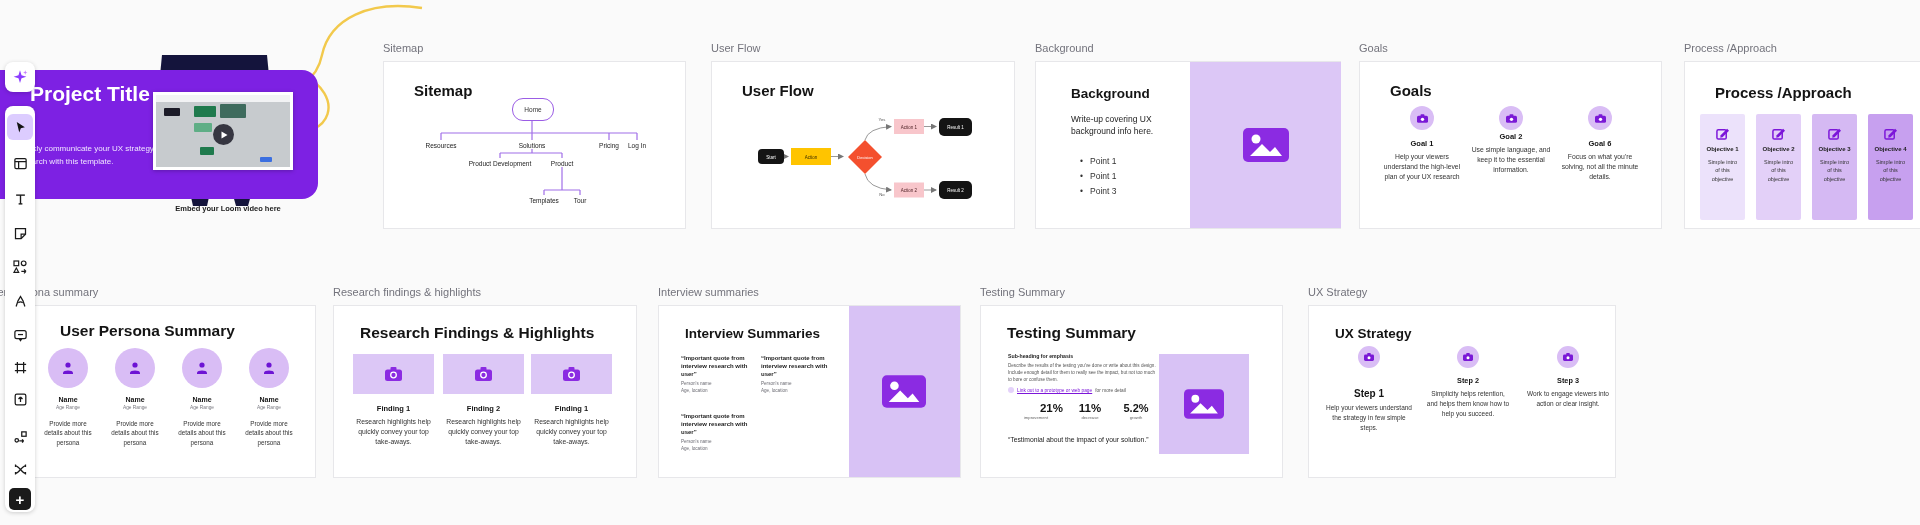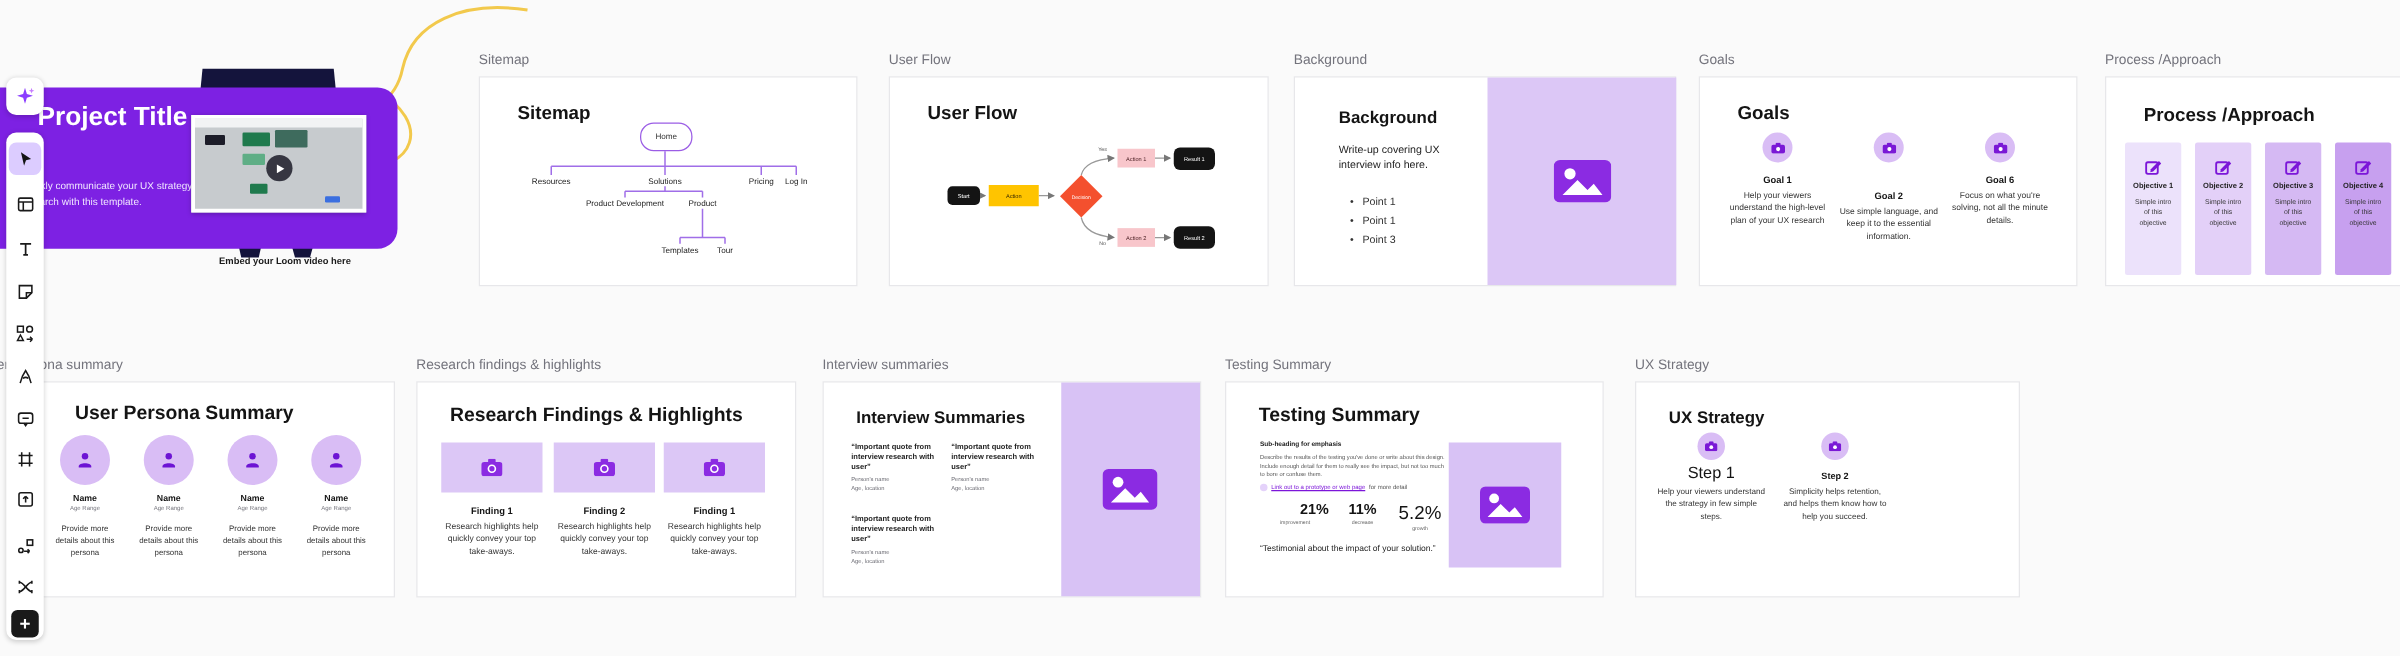--- a/index.html
+++ b/index.html
@@ -128,21 +128,21 @@
   <div class="card-label" style="left:1035px;top:42px;">Background</div>
   <div class="card" style="left:1035px;top:61px;width:306px;height:168px;">
     <div class="panel" style="left:154px;top:0;width:151px;height:166px;">
       <svg class="abs" style="left:53px;top:66px;" width="46" height="34" viewBox="0 0 46 34">
         <rect x="0" y="0" width="46" height="34" rx="5" fill="#8b2be2"></rect>
         <circle cx="13" cy="11" r="4.5" fill="#fff"></circle>
         <path d="M7,28 L19,16 L27,24 L32,19 L39,28 Z" fill="#fff"></path>
       </svg>
     </div>
     <div class="ttl abs" style="left:35px;top:24px;font-size:13.5px;">Background</div>
-    <div class="abs" style="left:35px;top:52px;width:114px;font-size:8.5px;color:#222;line-height:1.4;">Write-up covering UX interview info here.</div>
+    <div class="abs" style="left:35px;top:52px;width:114px;font-size:8.5px;color:#222;line-height:1.4;">Write-up covering UX background info here.</div>
     <div class="abs" style="left:44px;top:92px;">
       <div class="bullet">Point 1</div>
       <div class="bullet">Point 1</div>
       <div class="bullet">Point 3</div>
     </div>
   </div>
 
   <div class="card-label" style="left:1359px;top:42px;">Goals</div>
   <div class="card" style="left:1359px;top:61px;width:303px;height:168px;">
     <div class="ttl abs" style="left:30px;top:20px;font-size:15px;">Goals</div>
@@ -158,21 +158,21 @@
       <div style="margin-top:4px;font-size:6.8px;color:#333;line-height:1.45;width:84px;">Help your viewers understand the high-level plan of your UX research</div>
     </div>
     <div class="col" style="left:108px;top:44px;width:86px;">
       <div class="circle" style="width:24px;height:24px;">
         <svg width="11" height="9" viewBox="0 0 14 11">
             <rect x="0" y="2" width="14" height="9" rx="2" fill="#7a18d6"></rect>
             <rect x="4.5" y="0" width="5" height="3" rx="1" fill="#7a18d6"></rect>
             <circle cx="7" cy="6.5" r="2.1" fill="#fff"></circle>
           </svg>
       </div>
-      <div style="margin-top:22px;font-size:7.5px;font-weight:bold;color:#141414;">Goal 2</div>
+      <div style="margin-top:2px;font-size:7.5px;font-weight:bold;color:#141414;">Goal 2</div>
       <div style="margin-top:4px;font-size:6.8px;color:#333;line-height:1.45;width:84px;">Use simple language, and keep it to the essential information.</div>
     </div>
     <div class="col" style="left:197px;top:44px;width:86px;">
       <div class="circle" style="width:24px;height:24px;">
         <svg width="11" height="9" viewBox="0 0 14 11">
             <rect x="0" y="2" width="14" height="9" rx="2" fill="#7a18d6"></rect>
             <rect x="4.5" y="0" width="5" height="3" rx="1" fill="#7a18d6"></rect>
             <circle cx="7" cy="6.5" r="2.1" fill="#fff"></circle>
           </svg>
       </div>
@@ -339,21 +339,21 @@
     </div>
     <div class="abs" style="left:28px;top:96px;width:54px;text-align:center;">
       <div style="font-size:11.5px;font-weight:bold;color:#141414;text-align:right;">21%</div>
       <div style="font-size:4.2px;color:#666;margin-top:1px;">improvement</div>
     </div>
     <div class="abs" style="left:84px;top:96px;width:50px;text-align:center;">
       <div style="font-size:11.5px;font-weight:bold;color:#141414;">11%</div>
       <div style="font-size:4.2px;color:#666;margin-top:1px;">decrease</div>
     </div>
     <div class="abs" style="left:130px;top:96px;width:50px;text-align:center;">
-      <div style="font-size:15px;font-weight:normal;color:#141414;">5.2%</div>
+      <div style="font-size:11px;font-weight:bold;color:#141414;">5.2%</div>
       <div style="font-size:4.2px;color:#666;margin-top:1px;">growth</div>
     </div>
     <div class="abs" style="left:27px;top:130px;width:165px;font-size:6.8px;color:#222;">“Testimonial about the impact of your solution.”</div>
     <div class="panel" style="left:178px;top:48px;width:90px;height:100px;background:#d8c2f5;">
       <svg class="abs" style="left:25px;top:35px;" width="40" height="30" viewBox="0 0 46 34">
         <rect x="0" y="0" width="46" height="34" rx="5" fill="#8b2be2"></rect>
         <circle cx="13" cy="11" r="4.5" fill="#fff"></circle>
         <path d="M7,28 L19,16 L27,24 L32,19 L39,28 Z" fill="#fff"></path>
       </svg>
     </div>
@@ -363,33 +363,44 @@
   <div class="card" style="left:1308px;top:305px;width:308px;height:173px;">
     <div class="ttl abs" style="left:26px;top:20px;font-size:13.5px;">UX Strategy</div>
     <div class="col" style="left:15px;top:40px;width:90px;">
       <div class="circle" style="width:22px;height:22px;">
         <svg width="10" height="8" viewBox="0 0 14 11">
             <rect x="0" y="2" width="14" height="9" rx="2" fill="#7a18d6"></rect>
             <rect x="4.5" y="0" width="5" height="3" rx="1" fill="#7a18d6"></rect>
             <circle cx="7" cy="6.5" r="2.1" fill="#fff"></circle>
           </svg>
       </div>
-      <div style="margin-top:2px;font-size:13px;font-weight:normal;color:#141414;">Step 1</div>
+      <div style="margin-top:20px;font-size:10px;font-weight:bold;color:#141414;">Step 1</div>
       <div style="margin-top:4px;font-size:6.5px;color:#333;line-height:1.5;width:86px;">Help your viewers understand the strategy in few simple steps.</div>
     </div>
     <div class="col" style="left:114px;top:40px;width:90px;">
       <div class="circle" style="width:22px;height:22px;">
         <svg width="10" height="8" viewBox="0 0 14 11">
             <rect x="0" y="2" width="14" height="9" rx="2" fill="#7a18d6"></rect>
             <rect x="4.5" y="0" width="5" height="3" rx="1" fill="#7a18d6"></rect>
             <circle cx="7" cy="6.5" r="2.1" fill="#fff"></circle>
           </svg>
       </div>
       <div style="margin-top:8px;font-size:7.3px;font-weight:bold;color:#141414;">Step 2</div>
       <div style="margin-top:4px;font-size:6.5px;color:#333;line-height:1.5;width:86px;">Simplicity helps retention, and helps them know how to help you succeed.</div>
+    </div>
+    <div class="col" style="left:214px;top:40px;width:90px;">
+      <div class="circle" style="width:22px;height:22px;">
+        <svg width="10" height="8" viewBox="0 0 14 11">
+            <rect x="0" y="2" width="14" height="9" rx="2" fill="#7a18d6"></rect>
+            <rect x="4.5" y="0" width="5" height="3" rx="1" fill="#7a18d6"></rect>
+            <circle cx="7" cy="6.5" r="2.1" fill="#fff"></circle>
+          </svg>
+      </div>
+      <div style="margin-top:8px;font-size:7.3px;font-weight:bold;color:#141414;">Step 3</div>
+      <div style="margin-top:4px;font-size:6.5px;color:#333;line-height:1.5;width:86px;">Work to engage viewers into action or clear insight.</div>
     </div>
   </div>
 
   <div class="toolpanel" style="left:5px;top:62px;width:30px;height:30px;display:flex;align-items:center;justify-content:center;">
     <svg width="18" height="18" viewBox="0 0 24 24">
       <path d="M12 3 L14 9.5 L20.5 11.5 L14 13.5 L12 20 L10 13.5 L3.5 11.5 L10 9.5 Z" fill="#8b3dff"></path>
       <path d="M19 3 L19.8 5.2 L22 6 L19.8 6.8 L19 9 L18.2 6.8 L16 6 L18.2 5.2 Z" fill="#c77dff"></path>
     </svg>
   </div>
   <div class="toolpanel" style="left:5px;top:106px;width:30px;height:406px;">

